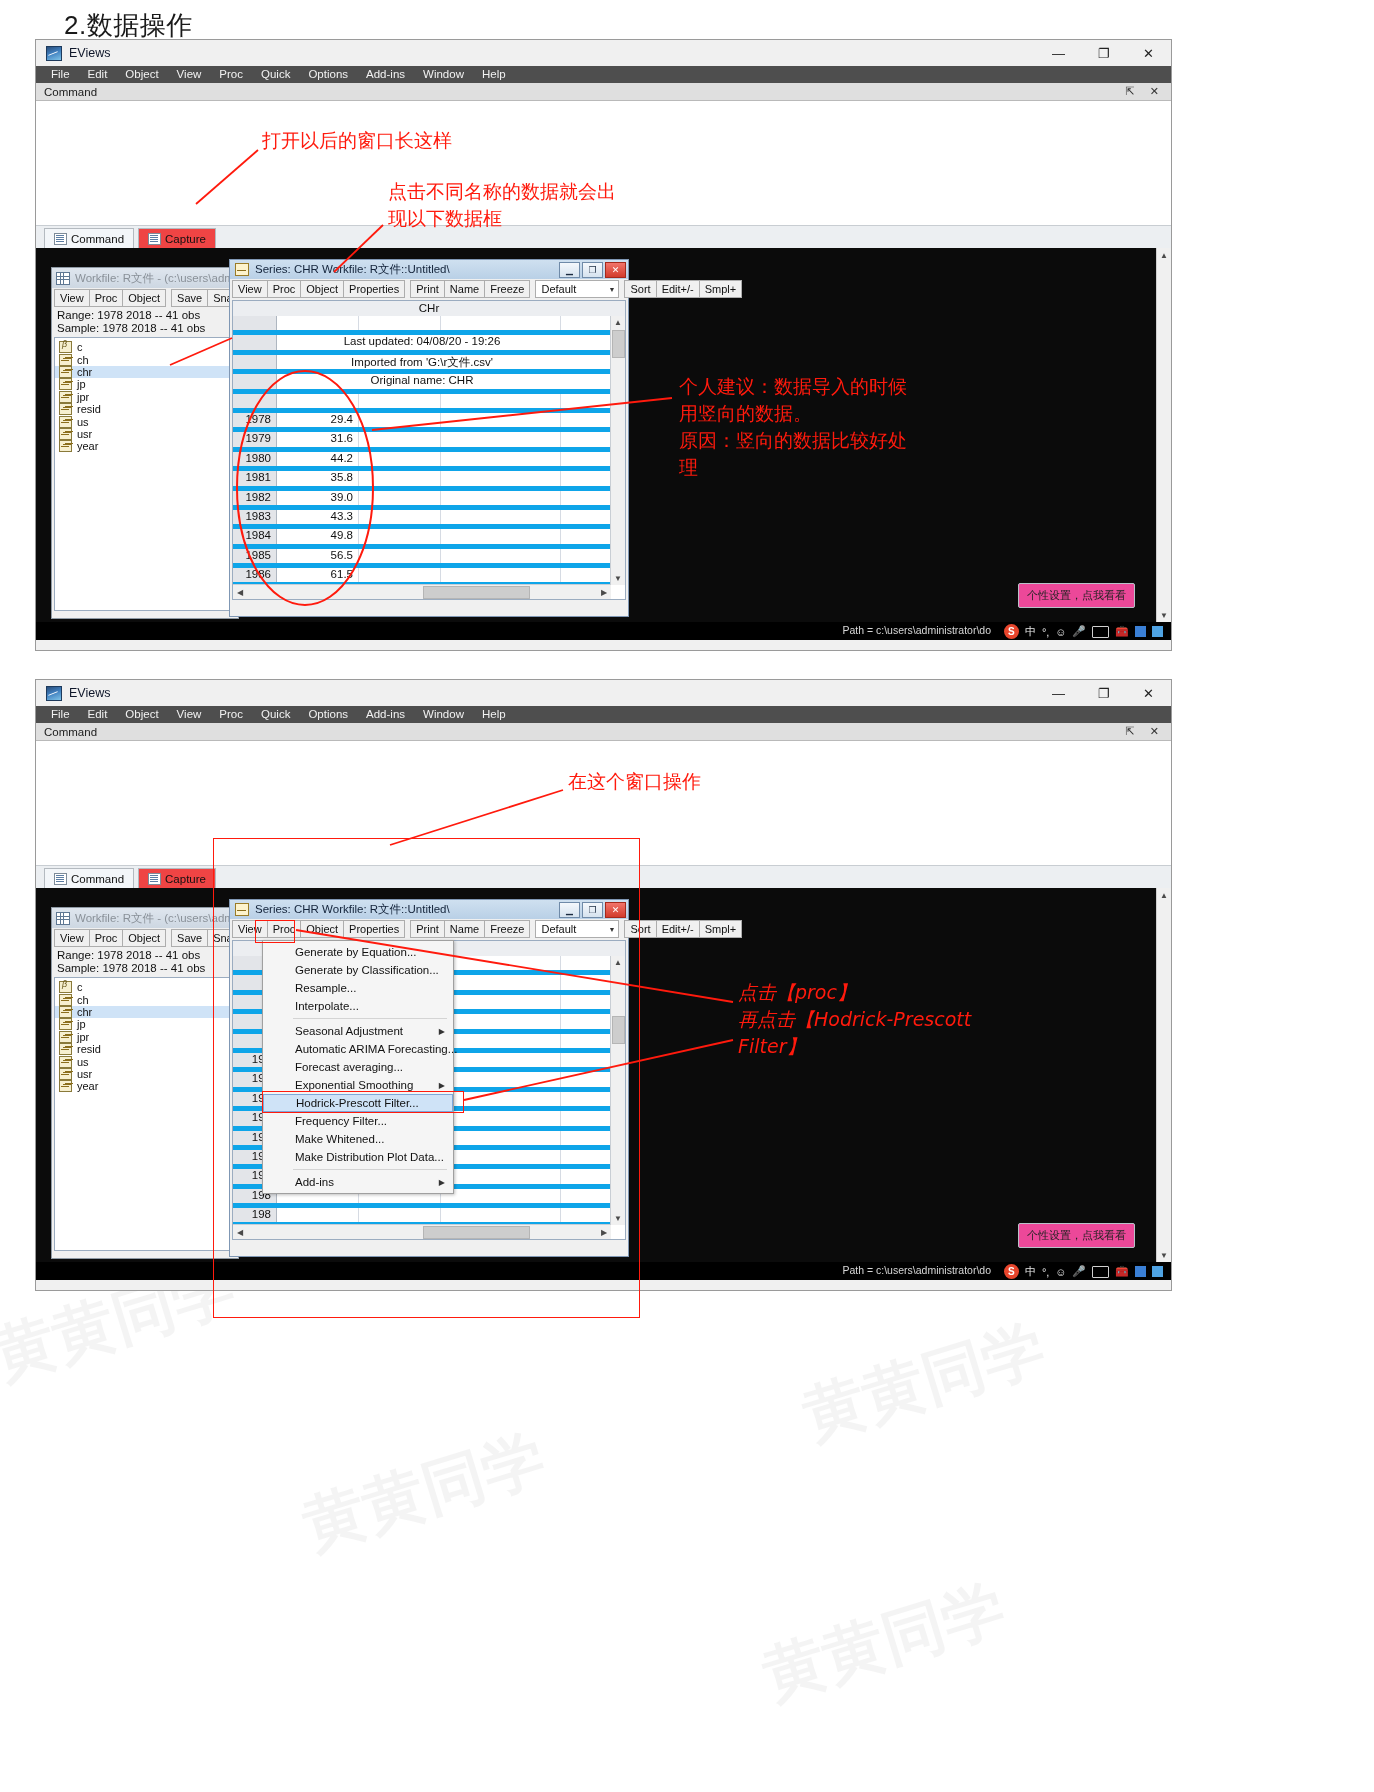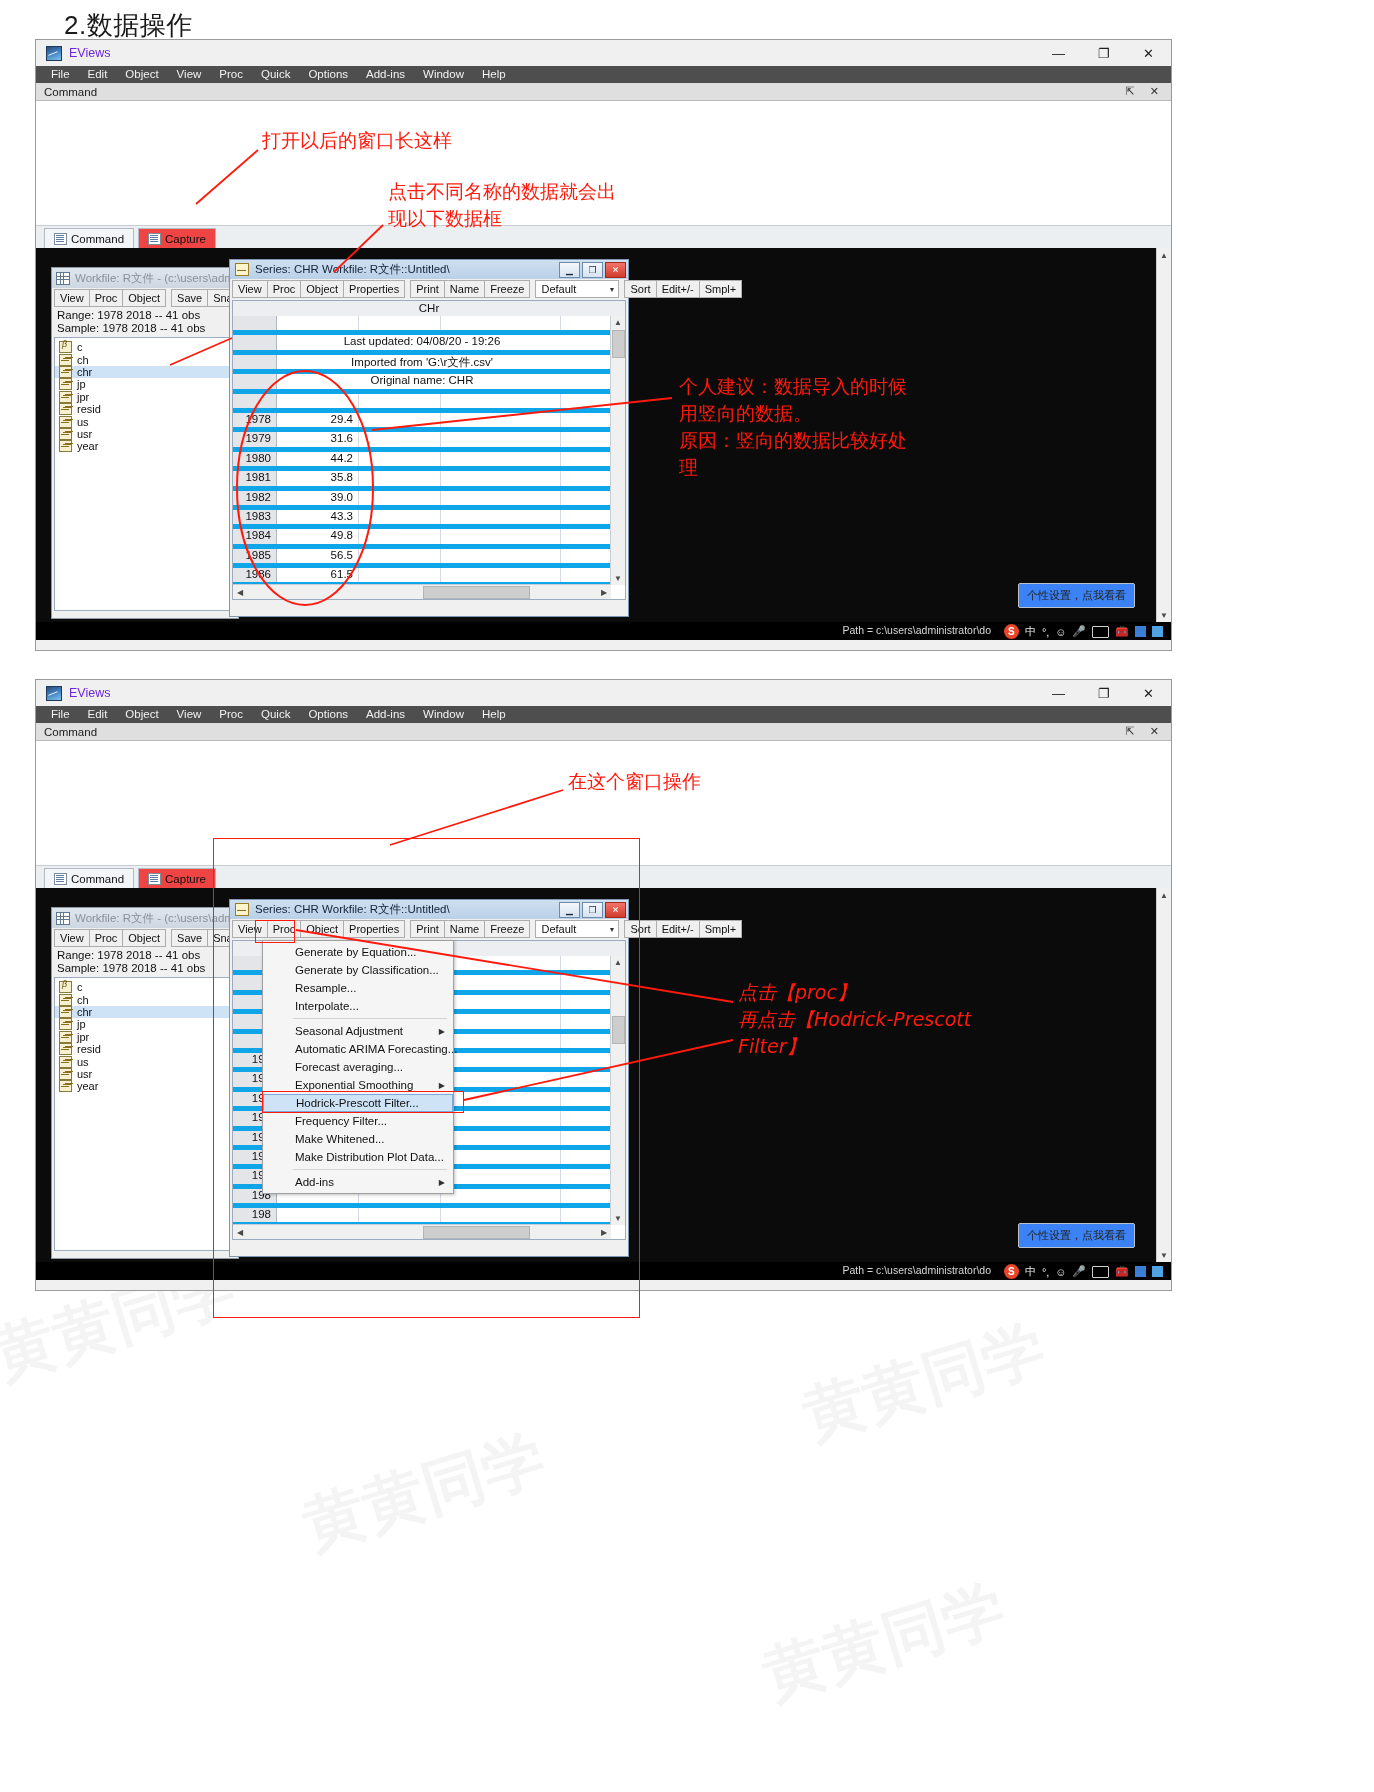--- a/index.html
+++ b/index.html
@@ -5,21 +5,21 @@
   html,body{margin:0;padding:0;background:#ffffff;}
   body{width:1374px;height:1792px;position:relative;font-family:"Liberation Sans","DejaVu Sans",sans-serif;overflow:hidden;}
 
   .page-title{position:absolute;left:28px;top:8px;font-size:26px;color:#1a1a1a;letter-spacing:.5px;margin-left:36px;}
 
   
   .eviews{position:absolute;background:#f0f0f0;border:1px solid #9a9a9a;box-shadow:0 0 0 0 rgba(0,0,0,0);}
   .ev-titlebar{height:26px;background:#f0f0f0;display:flex;align-items:center;position:relative;}
   .ev-icon{width:14px;height:13px;margin-left:10px;margin-right:7px;background:linear-gradient(160deg,#2a4d7a 0%,#3f7fbf 45%,#7fc3e8 100%);border:1px solid #1d3a5c;position:relative;}
   .ev-icon:after{content:"";position:absolute;left:1px;top:6px;width:10px;height:1px;background:#fff;transform:rotate(-22deg);}
-  .ev-title-text{font-size:12.5px;color:#6d28d9;}
+  .ev-title-text{font-size:12.5px;color:#0f172a;}
   .ev-winbtns{position:absolute;right:0;top:0;height:26px;display:flex;}
   .ev-winbtn{width:45px;height:26px;display:flex;align-items:center;justify-content:center;font-size:13px;color:#222;}
 
   .ev-menubar{height:17px;background:#4e4e4e;display:flex;align-items:center;padding-left:6px;}
   .ev-menubar .mi{font-size:11.5px;color:#f2f2f2;padding:0 9px;line-height:17px;}
 
   .ev-cmdbar{height:17px;background:#dfdfdf;border-bottom:1px solid #b9b9b9;display:flex;align-items:center;position:relative;}
   .ev-cmdbar .lbl{font-size:11.5px;color:#1b1b1b;padding-left:8px;}
   .ev-cmdbar .pinx{position:absolute;right:6px;top:0;font-size:11px;color:#333;line-height:17px;letter-spacing:6px;}
 
@@ -94,21 +94,21 @@
   .hbar{position:absolute;left:0;right:14px;bottom:0;height:14px;background:#f0f0f0;border-top:1px solid #c9ced4;display:flex;align-items:center;}
   .hbar .arr{width:14px;height:13px;display:flex;align-items:center;justify-content:center;font-size:8px;color:#4a4a4a;}
   .hbar .arrr{position:absolute;right:0;}
   .hbar .thumb{position:absolute;left:190px;width:105px;height:11px;top:1px;background:#cdcdcd;border:1px solid #b5b5b5;}
 
   
   .ann{position:absolute;color:#ff1a0d;font-size:19px;line-height:1.42;white-space:pre-line;font-family:"DejaVu Sans","Liberation Sans",sans-serif;}
   svg.ov{position:absolute;left:0;top:0;width:1374px;height:1792px;pointer-events:none;}
 
   
-  .toast{position:absolute;background:#3b82f6;border:1px solid #b9c1c9;border-radius:2px;font-size:11px;color:#222;padding:4px 8px;white-space:nowrap;}
+  .toast{position:absolute;background:#ec4899;border:1px solid #b9c1c9;border-radius:2px;font-size:11px;color:#222;padding:4px 8px;white-space:nowrap;}
 
   
   .tray{position:absolute;display:flex;align-items:center;gap:6px;}
   .tray .g{font-size:11px;color:#e6e6e6;}
   .sogou{width:15px;height:15px;border-radius:50%;background:#e8452c;color:#fff;font-size:10px;display:flex;align-items:center;justify-content:center;font-weight:bold;}
   .kb{width:15px;height:10px;border:1px solid #cfcfcf;border-radius:1px;}
   .sq{width:11px;height:11px;background:#3a7fd5;}
   .sq2{width:11px;height:11px;background:#4fa3e3;}
 
   

